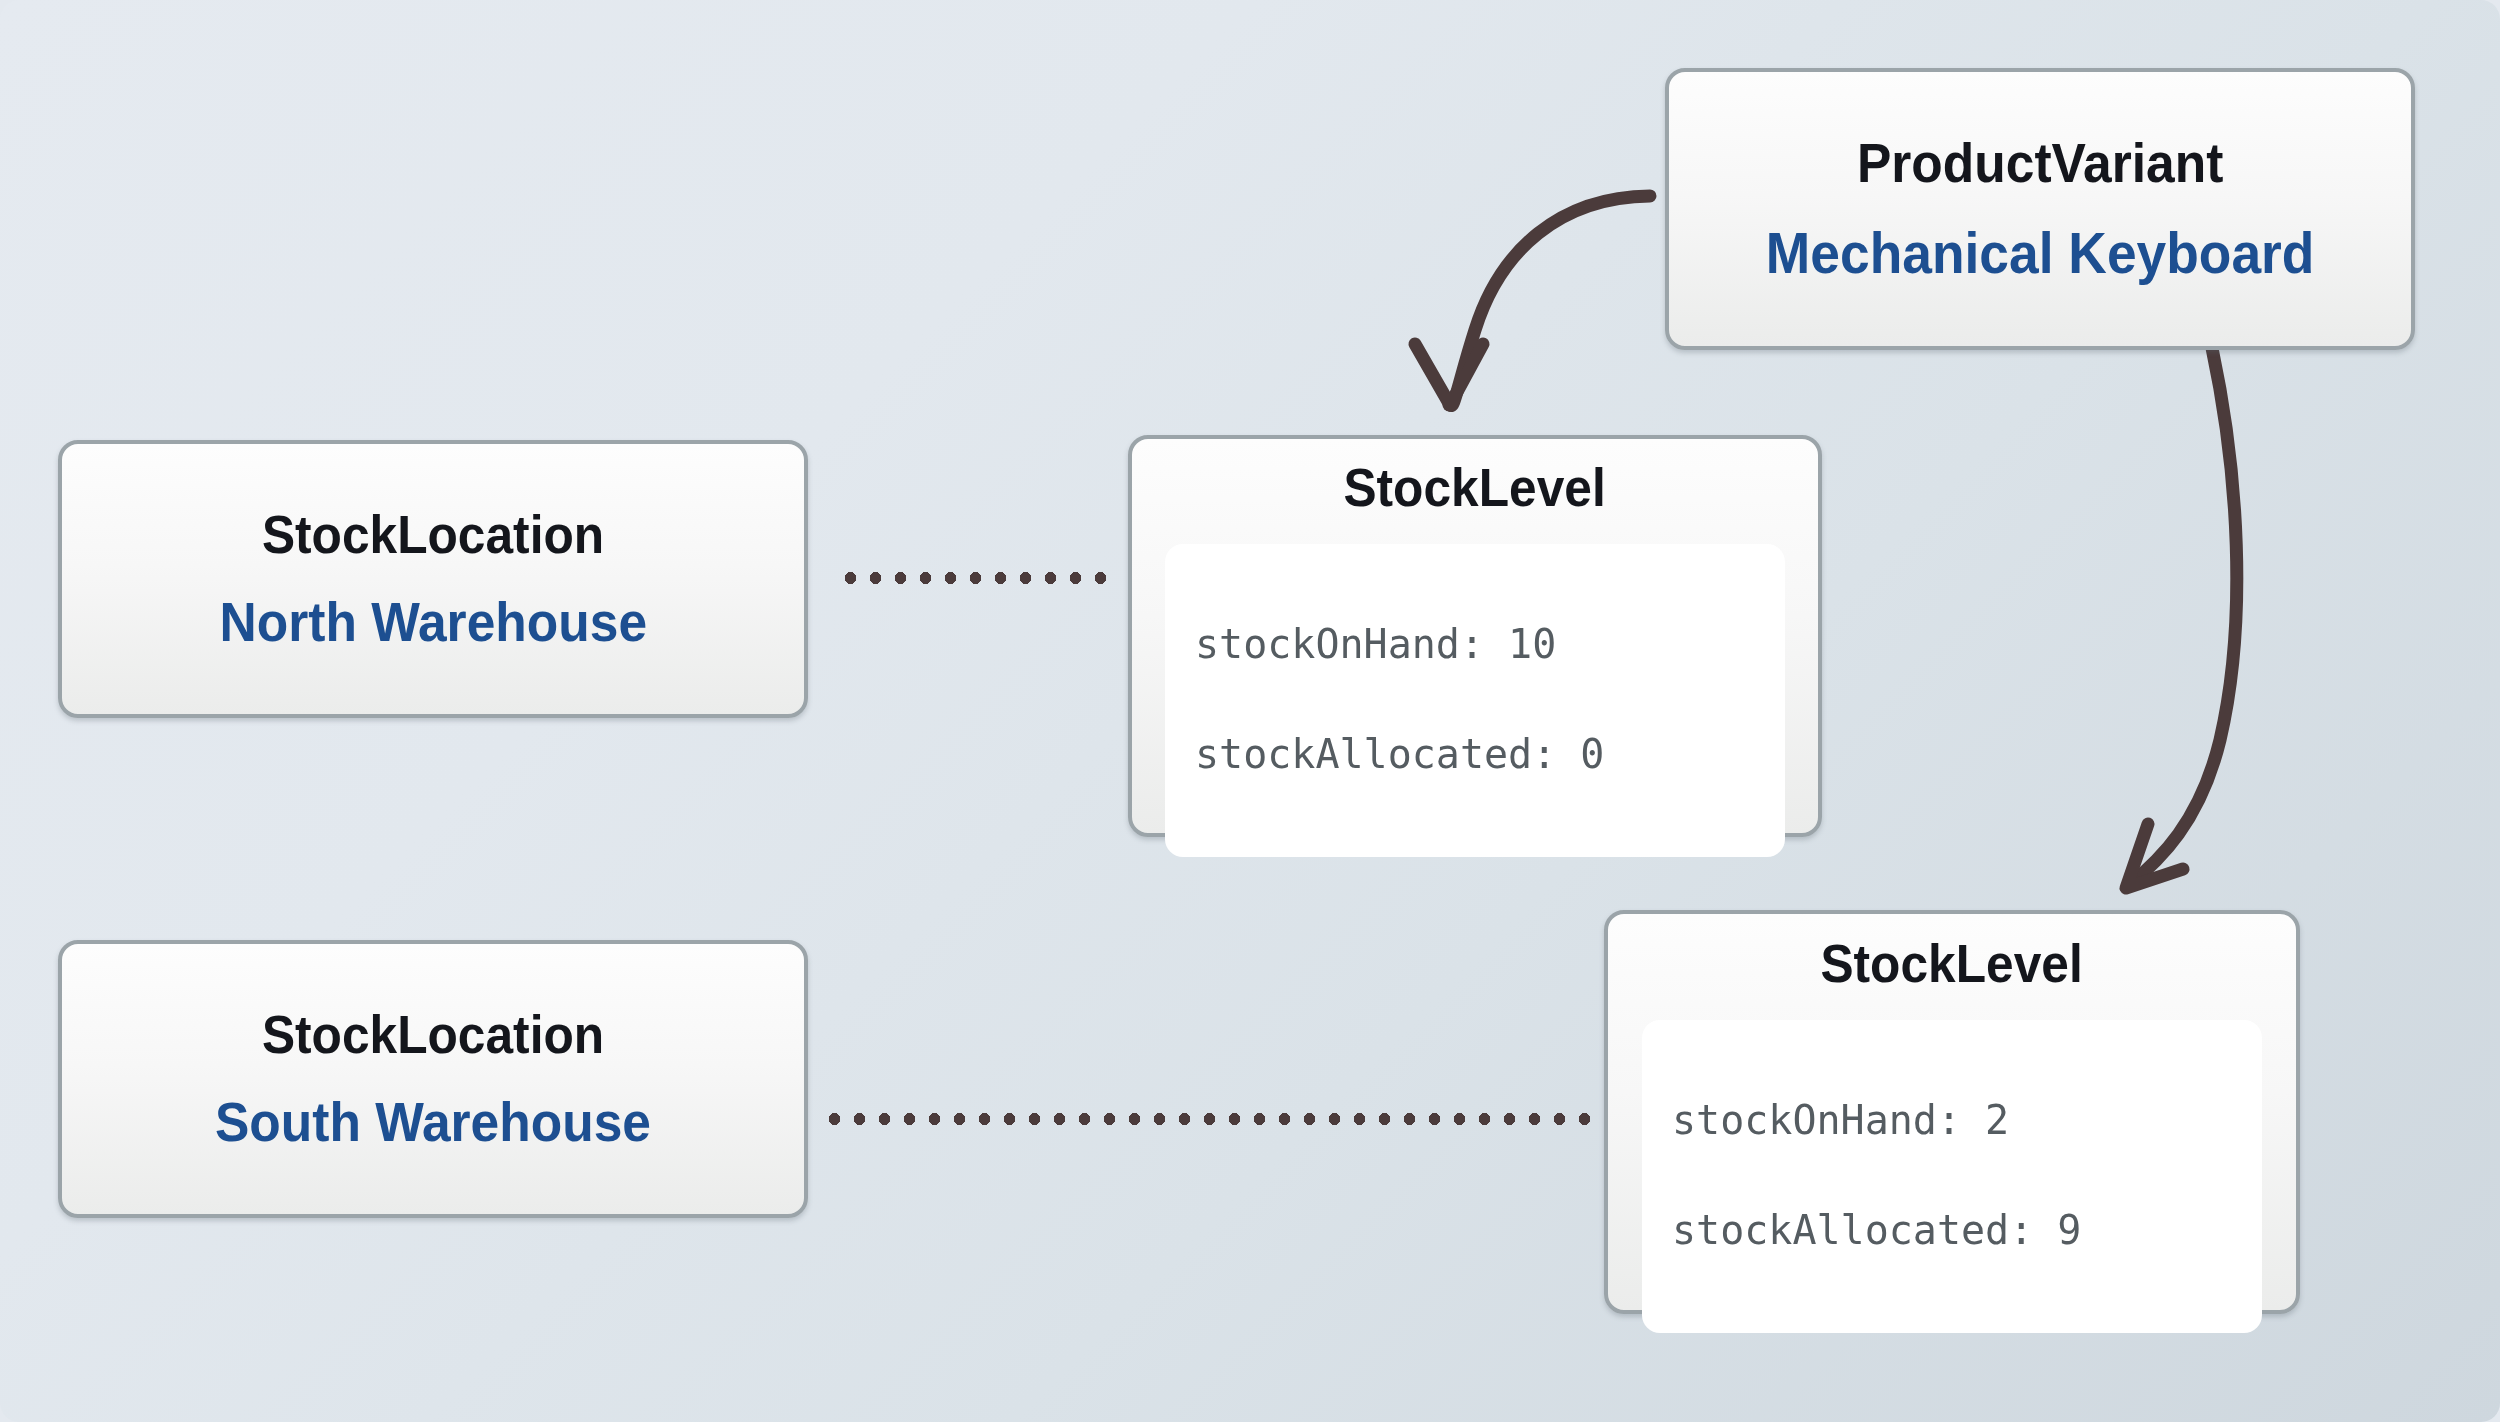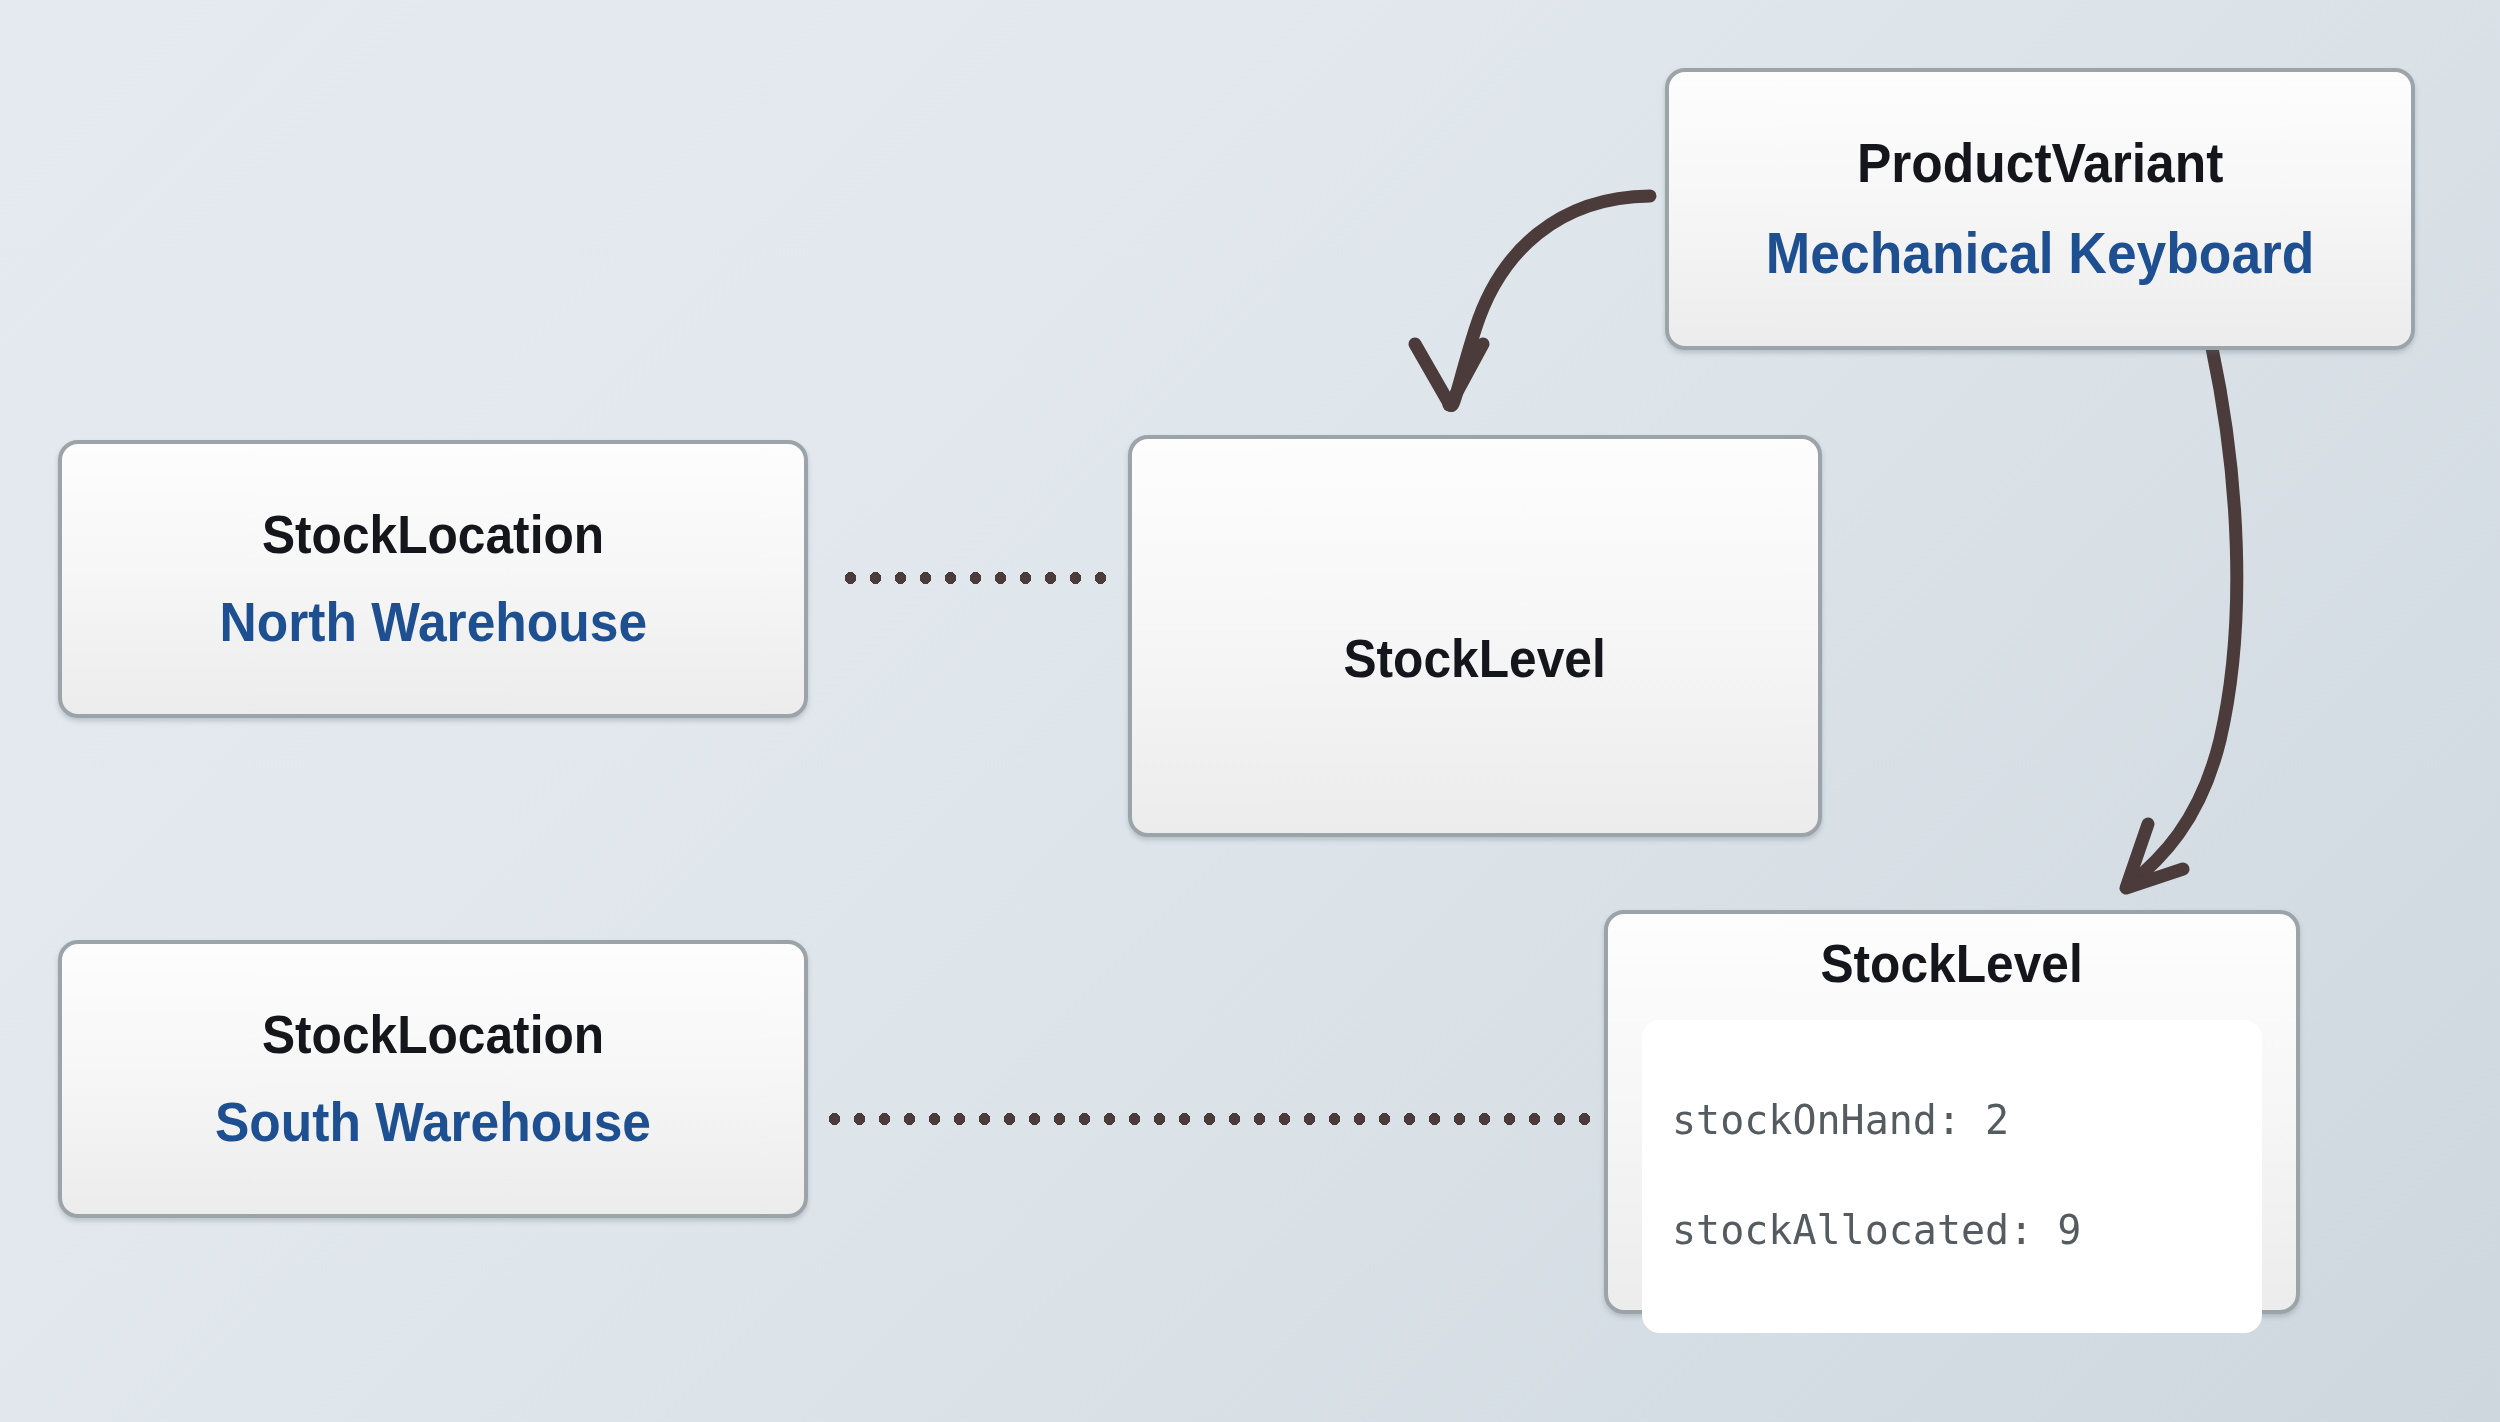--- a/index.html
+++ b/index.html
@@ -8,20 +8,21 @@
     background: #e4e9ef;
   }
   #canvas {
     position: relative;
     width: 2500px;
     height: 1422px;
     overflow: hidden;
     background:
       linear-gradient(135deg, #e5eaf0 0%, #e2e8ee 32%, #dae2e8 62%, #ced7de 100%);
     font-family: "Liberation Sans", sans-serif;
+    border-radius: 19px;
   }
 
   
   .node {
     position: absolute;
     box-sizing: border-box;
     border: 4px solid #9ba4a9;
     border-radius: 20px;
     background: linear-gradient(to bottom, #fdfdfd 0%, #f7f7f7 45%, #ebeceb 100%);
     box-shadow: 0 3px 5px rgba(90,100,110,0.28);
@@ -130,20 +131,24 @@
     <div class="node-name">North Warehouse</div>
   </div>
 
   <div class="node loc" id="node-stock-location-south">
     <div class="node-type">StockLocation</div>
     <div class="node-name">South Warehouse</div>
   </div>
 
   <div class="node level" id="node-stock-level-north">
     <div class="node-type">StockLevel</div>
+    <div class="props">
+      <div class="prop-row">stockOnHand: 10</div>
+      <div class="prop-row">stockAllocated: 0</div>
+    </div>
   </div>
 
   <div class="node level" id="node-stock-level-south">
     <div class="node-type">StockLevel</div>
     <div class="props">
       <div class="prop-row">stockOnHand: 2</div>
       <div class="prop-row">stockAllocated: 9</div>
     </div>
   </div>
 

